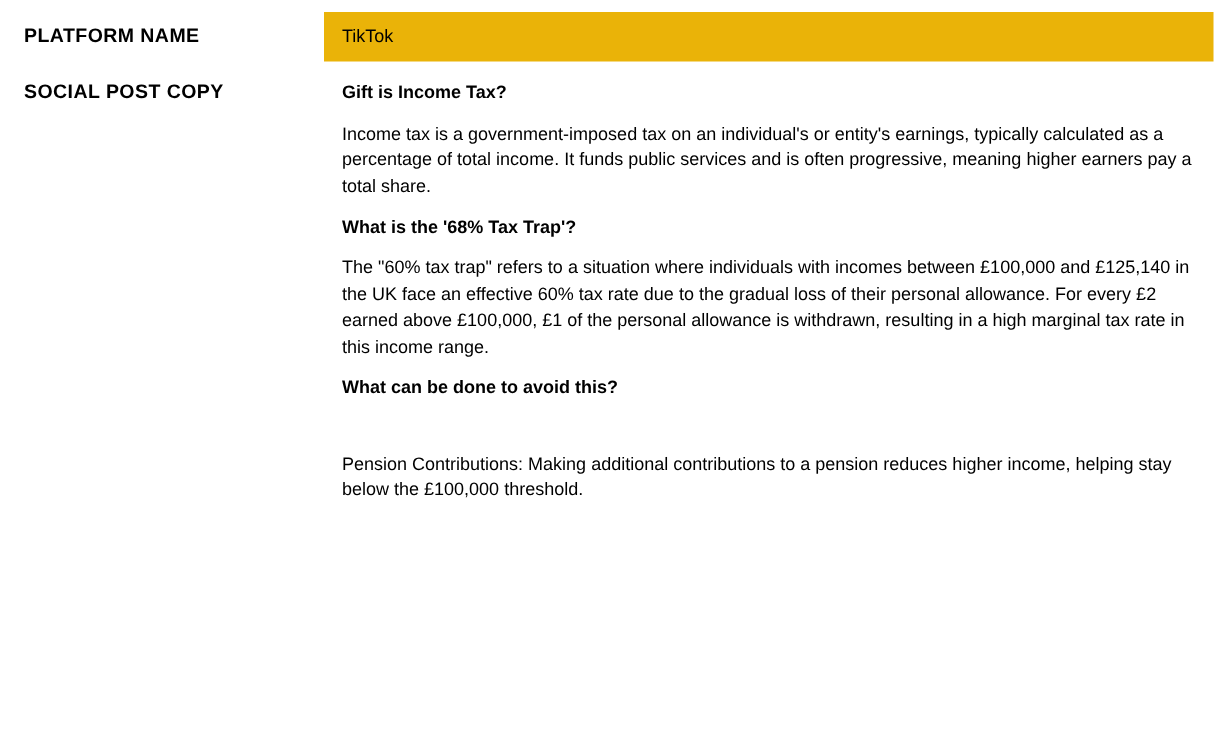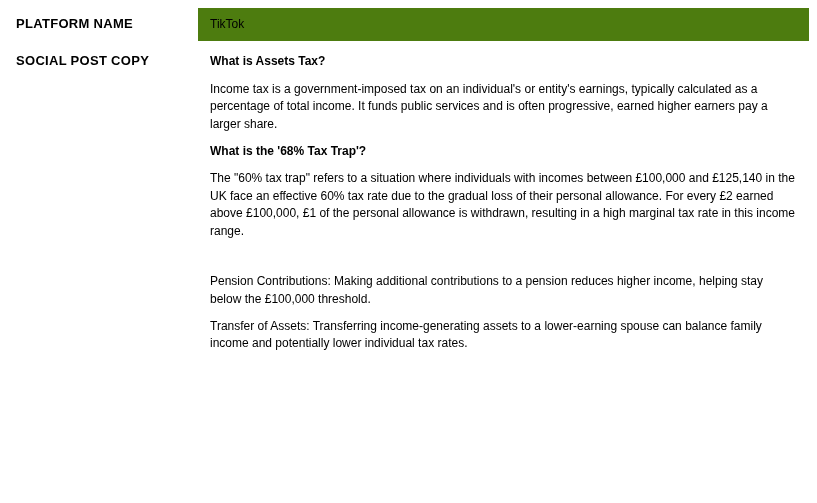--- a/index.html
+++ b/index.html
@@ -10,32 +10,33 @@
     body {
       font-family: Arial, Helvetica, sans-serif;
       font-size: 12px;
       background: #fff;
       padding: 8px;
       color: #000;
     }
     .row {
       display: flex;
       margin-bottom: 4px;
+      gap: 18px;
     }
     .label-col {
       width: 190px;
       flex-shrink: 0;
       padding: 8px 12px 8px 8px;
       font-weight: bold;
       font-size: 13px;
       letter-spacing: 0.3px;
     }
     .value-col {
       flex: 1;
-      background: #4d7c0f;
+      background: #eab308;
       padding: 8px 12px;
       font-size: 12px;
       line-height: 1.45;
     }
     .value-col-white {
       flex: 1;
       background: #fff;
       padding: 8px 12px;
       font-size: 12px;
       line-height: 1.45;
@@ -54,21 +55,21 @@
 <body>
 
 <div class="row">
   <div class="label-col">PLATFORM NAME</div>
   <div class="value-col">TikTok</div>
 </div>
 
 <div class="row">
   <div class="label-col">SOCIAL POST COPY</div>
   <div class="value-col-white" id="copy-body">
-      <p><strong>What is Assets Tax?</strong></p>
-      <p>Income tax is a government-imposed tax on an individual's or entity's earnings, typically calculated as a percentage of total income. It funds public services and is often progressive, earned higher earners pay a larger share.</p>
+      <p><strong>Gift is Income Tax?</strong></p>
+      <p>Income tax is a government-imposed tax on an individual's or entity's earnings, typically calculated as a percentage of total income. It funds public services and is often progressive, meaning higher earners pay a total share.</p>
       <p><strong>What is the '68% Tax Trap'?</strong></p>
       <p>The "60% tax trap" refers to a situation where individuals with incomes between £100,000 and £125,140 in the UK face an effective 60% tax rate due to the gradual loss of their personal allowance. For every £2 earned above £100,000, £1 of the personal allowance is withdrawn, resulting in a high marginal tax rate in this income range.</p>
+      <p><strong>What can be done to avoid this?</strong></p>
       <p style="margin-bottom: 6px;">&nbsp;</p>
       <p>Pension Contributions: Making additional contributions to a pension reduces higher income, helping stay below the £100,000 threshold.</p>
-      <p>Transfer of Assets: Transferring income-generating assets to a lower-earning spouse can balance family income and potentially lower individual tax rates.</p>
     </div>
 </div>
 
 </body></html>

